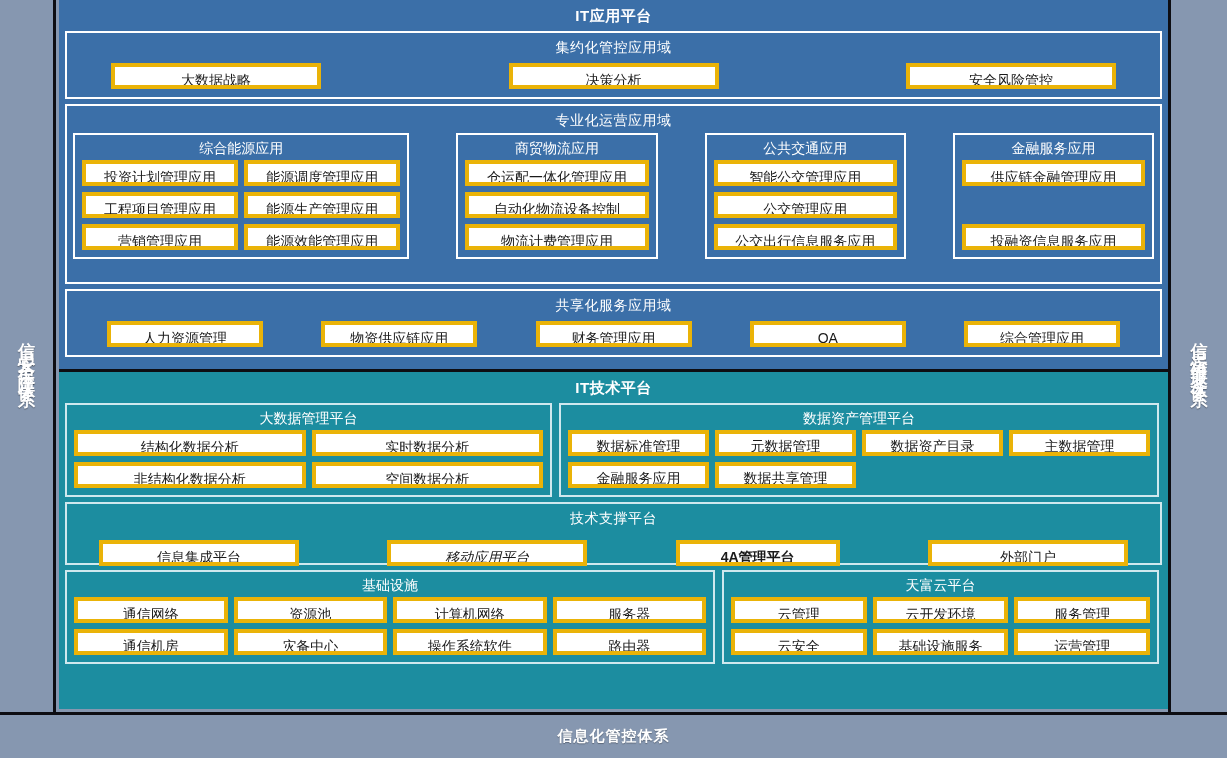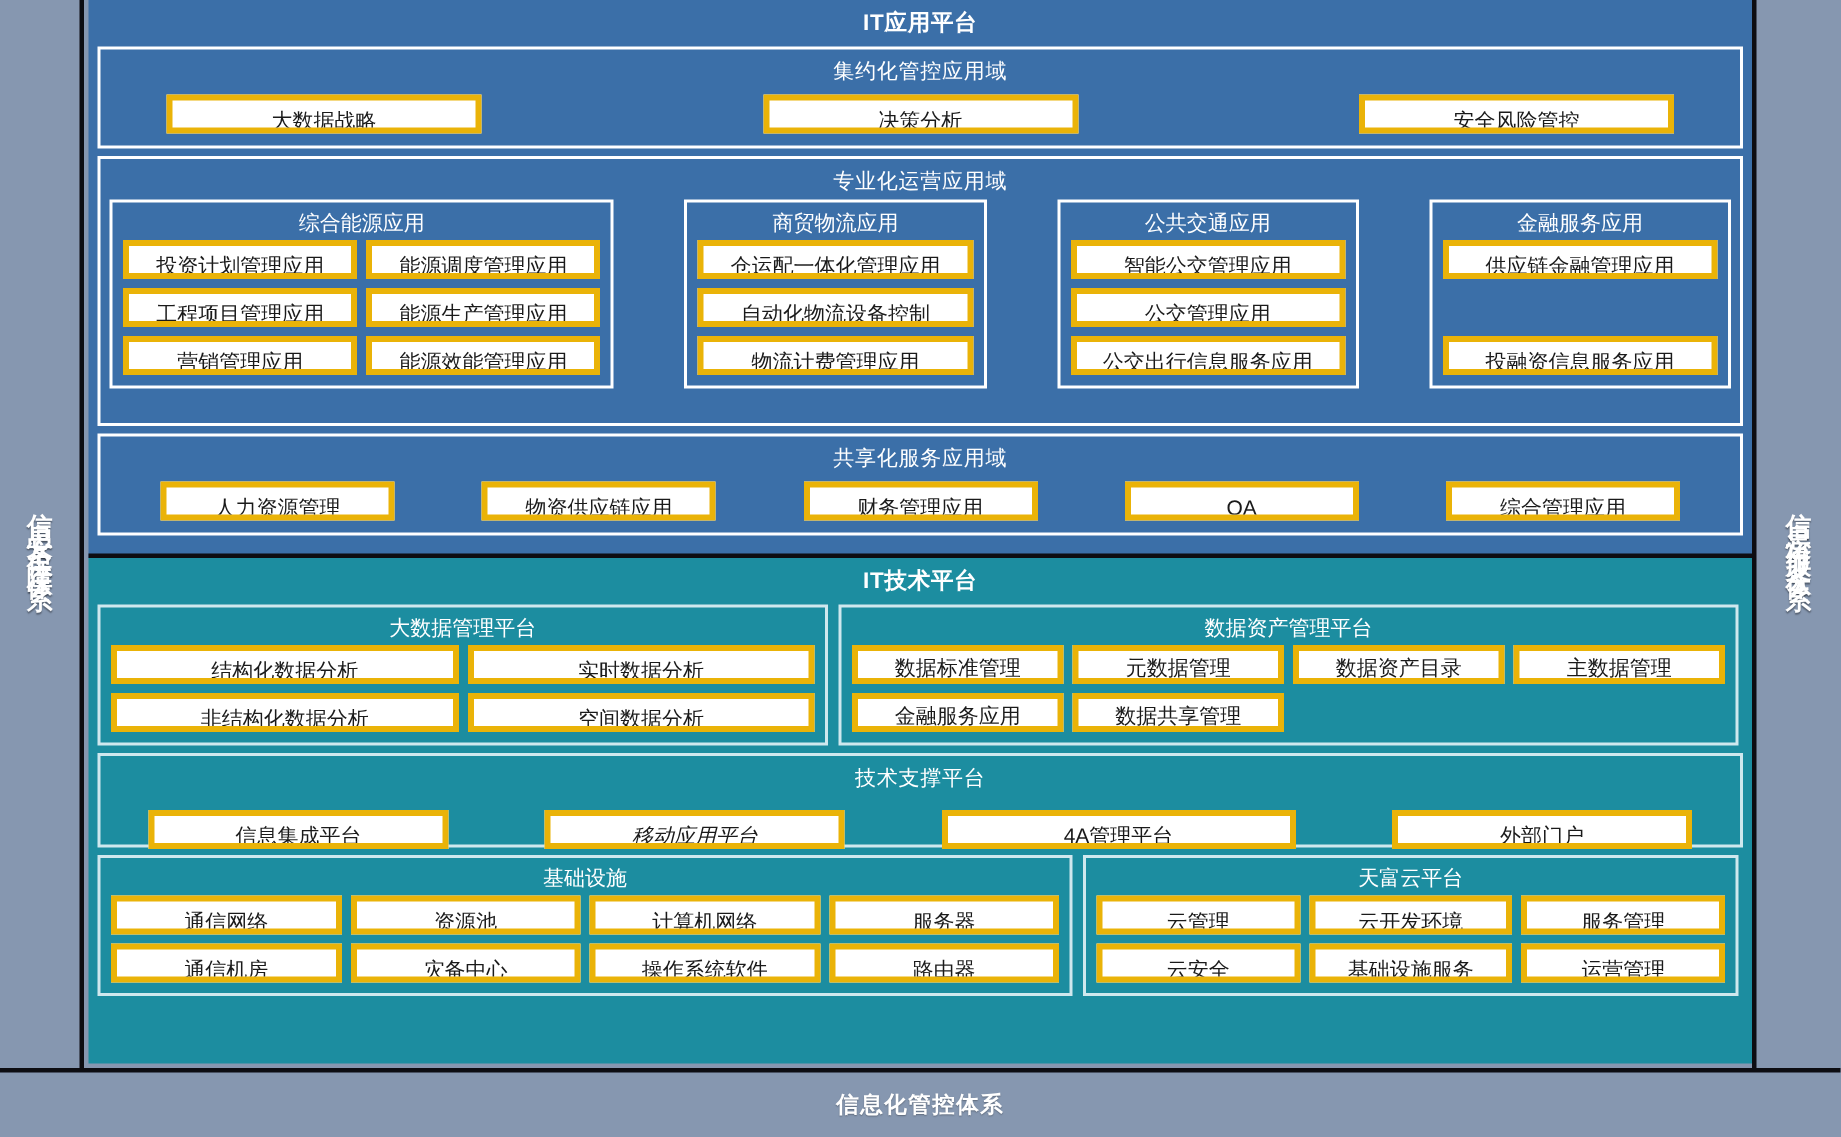--- a/index.html
+++ b/index.html
@@ -216,21 +216,21 @@
             <div class="chip">数据共享管理</div>
           </div>
         </div>
       </div>
 
       <div class="domain teal" style="height:63px;">
         <div class="domain-title">技术支撑平台</div>
         <div class="chip-row" style="justify-content:space-between;padding:0 26px;margin-top:11px;">
           <div class="chip" style="width:200px;">信息集成平台</div>
           <div class="chip" style="width:200px;font-style:italic;">移动应用平台</div>
-          <div class="chip" style="width:236px;">4A管理平台</div>
+          <div class="chip" style="width:164px;font-weight:bold;">4A管理平台</div>
           <div class="chip" style="width:200px;">外部门户</div>
         </div>
       </div>
 
       <div class="subgroups">
         <div class="subgroup teal" style="width:650px;">
           <div class="sub-title">基础设施</div>
           <div class="sub-grid" style="grid-template-columns:repeat(4,1fr);">
             <div class="chip">通信网络</div>
             <div class="chip">资源池</div>

